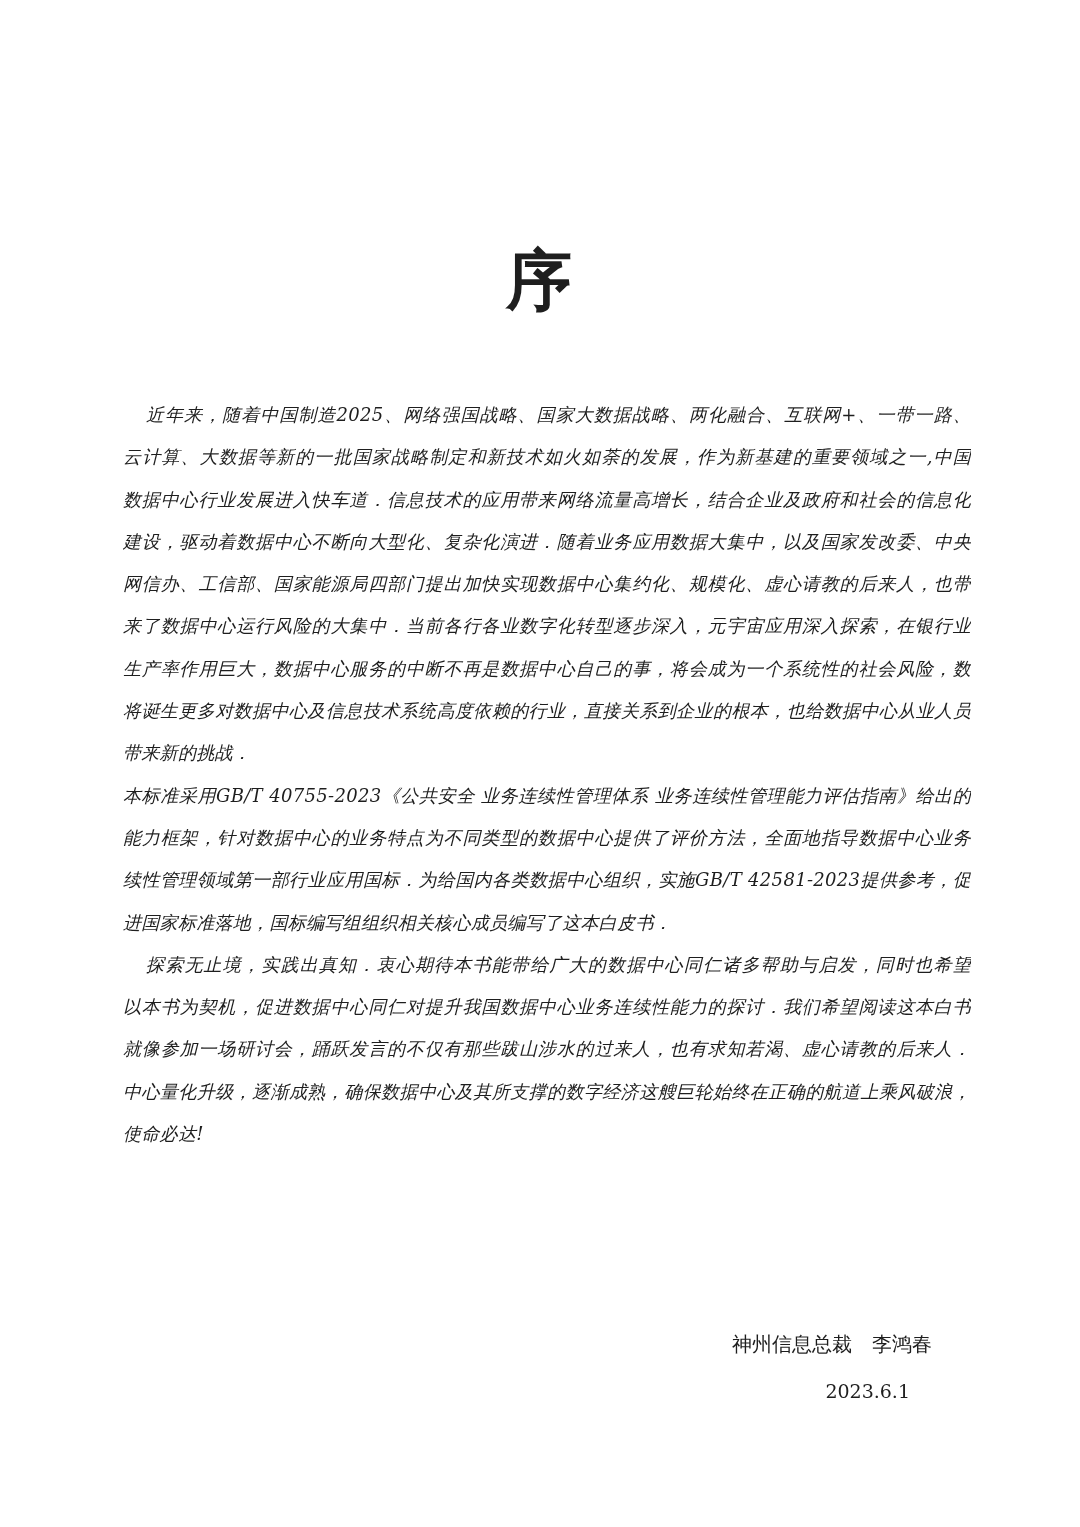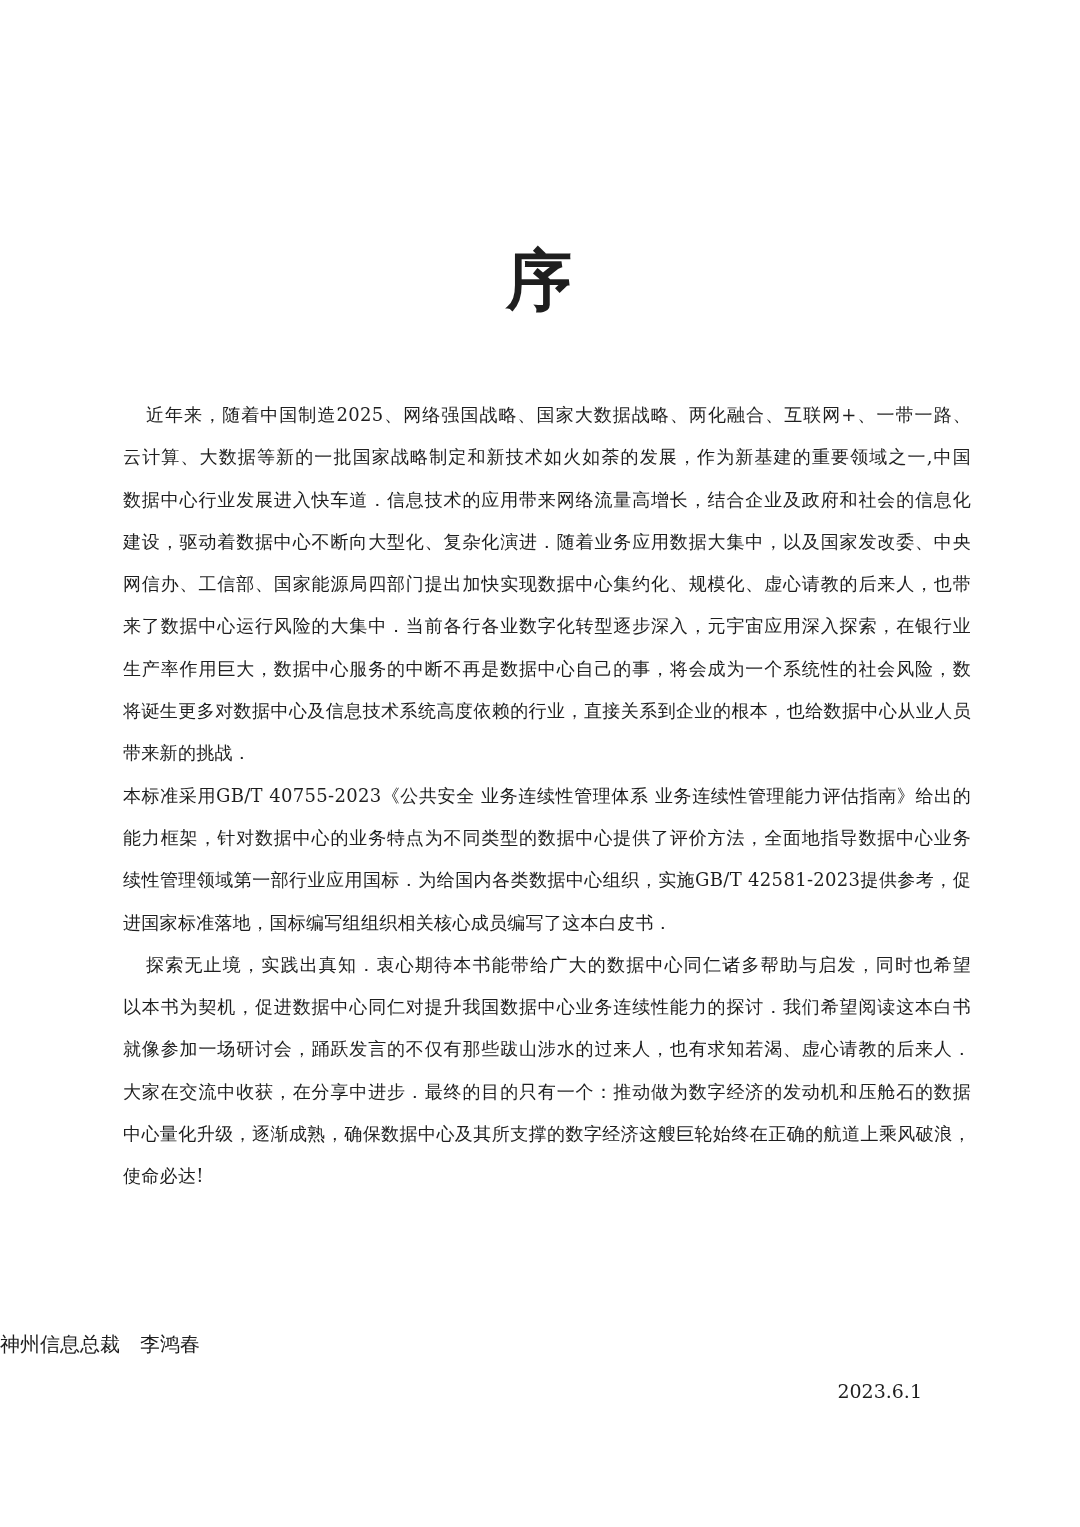--- a/index.html
+++ b/index.html
@@ -27,45 +27,47 @@
     font-size: 66px;
     line-height: 1.3;
     font-weight: 700;
     letter-spacing: 2px;
   }
   .body-block {
     position: absolute;
     top: 394px;
     left: 123px;
     width: 848px;
+    font-style: italic;
   }
   .para { margin: 0; padding: 0; }
   .ln {
     font-size: 18px;
     line-height: 42.3px;
     height: 42.3px;
     overflow: hidden;
     text-align: justify;
     text-align-last: justify;
     letter-spacing: 0.3px;
   }
   .ln.first { text-indent: 23px; }
   .ln.last  { text-align-last: left; }
   .sig-name {
     position: absolute;
     top: 1330px;
     left: 0;
     width: 932px;
+    text-align: right;
     font-size: 20px;
     line-height: 28px;
   }
   .sig-date {
     position: absolute;
     top: 1378px;
-    left: 16px;
+    left: 4px;
     width: 906px;
     text-align: right;
     font-size: 19px;
     line-height: 26px;
   }
 </style>
 </head>
 <body>
 
 <div class="page">
@@ -90,21 +92,20 @@
       <div class="ln">本标准采用GB/T 40755-2023《公共安全 业务连续性管理体系 业务连续性管理能力评估指南》给出的</div>
       <div class="ln">能力框架，针对数据中心的业务特点为不同类型的数据中心提供了评价方法，全面地指导数据中心业务</div>
       <div class="ln">续性管理领域第一部行业应用国标．为给国内各类数据中心组织，实施GB/T 42581-2023提供参考，促</div>
       <div class="ln last">进国家标准落地，国标编写组组织相关核心成员编写了这本白皮书．</div>
     </div>
 
     <div class="para">
       <div class="ln first">探索无止境，实践出真知．衷心期待本书能带给广大的数据中心同仁诸多帮助与启发，同时也希望</div>
       <div class="ln">以本书为契机，促进数据中心同仁对提升我国数据中心业务连续性能力的探讨．我们希望阅读这本白书</div>
       <div class="ln">就像参加一场研讨会，踊跃发言的不仅有那些跋山涉水的过来人，也有求知若渴、虚心请教的后来人．</div>
-      <div class="ln">大家在交流中收获，在分享中进步．最终的目的只有一个：推动做为数字经济的发动机和压舱石的数据</div>
       <div class="ln">中心量化升级，逐渐成熟，确保数据中心及其所支撑的数字经济这艘巨轮始终在正确的航道上乘风破浪，</div>
       <div class="ln last">使命必达!</div>
     </div>
 
   </div>
 
   <div class="sig-name">神州信息总裁　李鸿春</div>
   <div class="sig-date">2023.6.1</div>
 
 </div>

